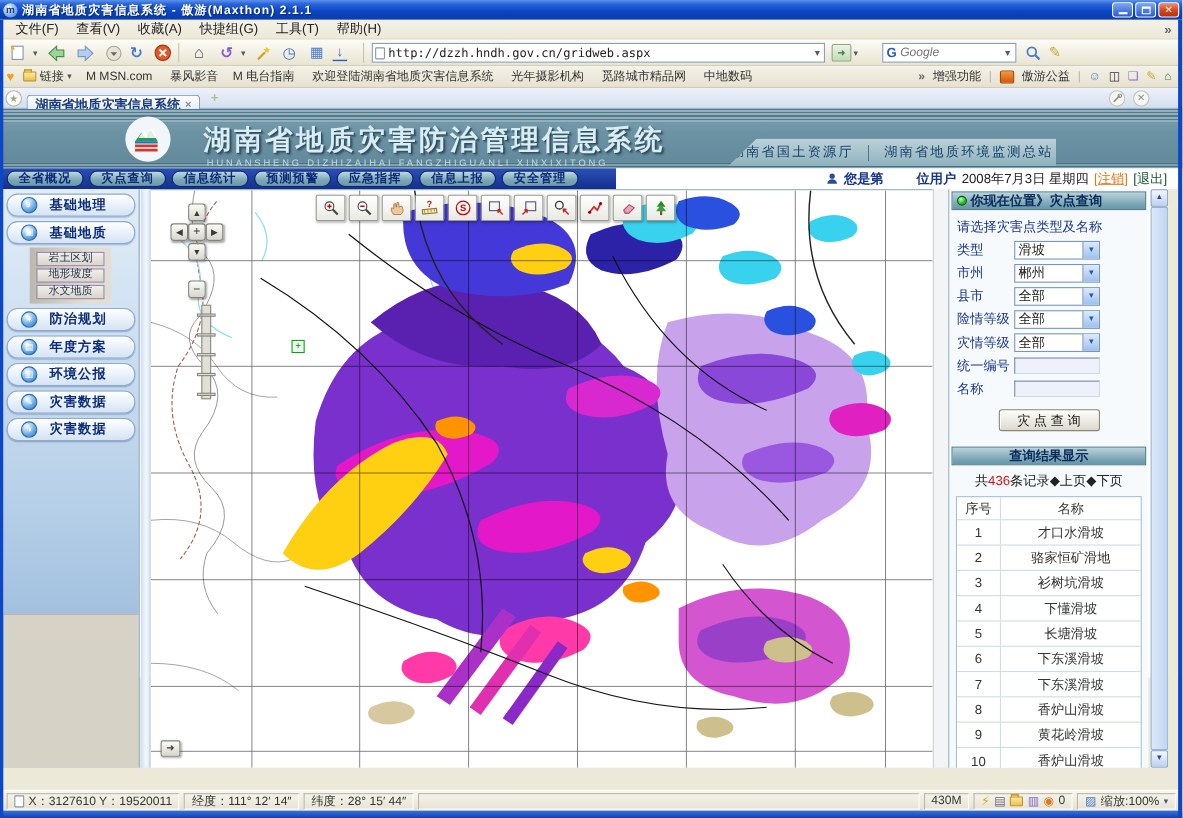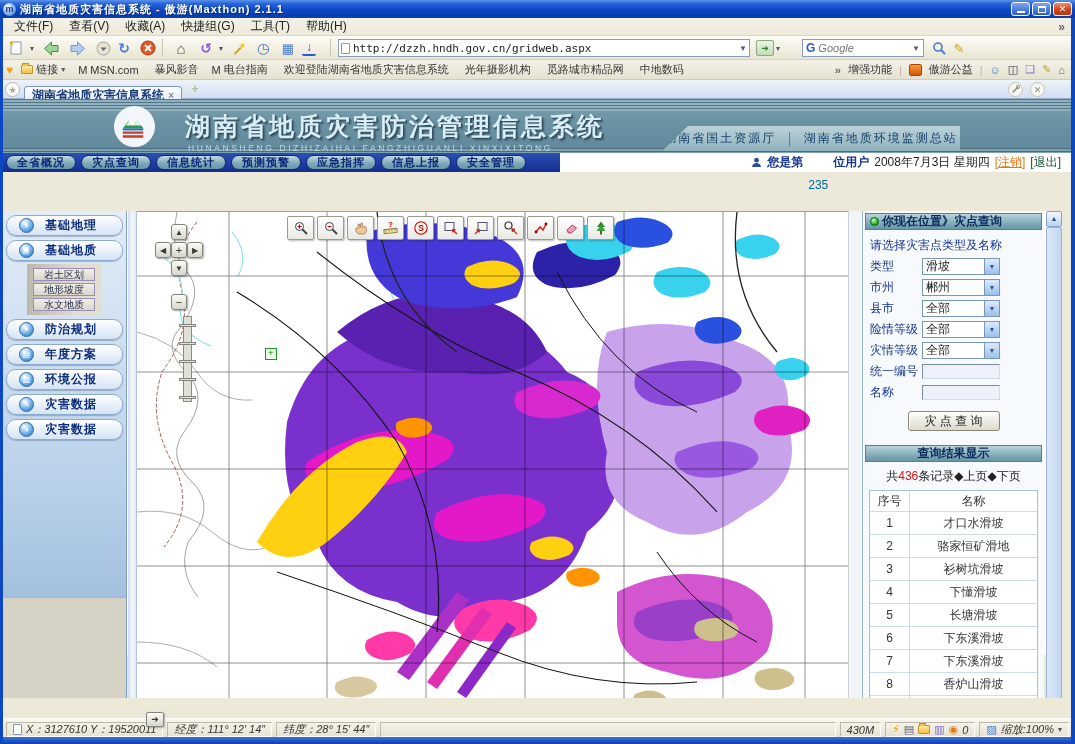--- a/index.html
+++ b/index.html
@@ -81,35 +81,35 @@
   .nav-tab { width:70px; height:15px; border-radius:8px; background:linear-gradient(#c2dae2,#7aa6b6 60%,#6c98aa); border:1px solid #0c2a72;
     color:#0a2a7a; font-weight:bold; font-size:11px; letter-spacing:1px; text-align:center; line-height:13px; }
   .userbar { position:absolute; right:14px; top:0; height:19px; display:flex; align-items:center; gap:5px; font-size:12px; }
   .userbar .uprefix,.userbar .usuffix { font-weight:bold; color:#16348e; }
   .userbar .ucount { font-weight:normal; color:#0369a1;margin-top:45px; }
   .userbar .udate { color:#222; }
   .userbar .ulogout { color:#e07818; text-decoration:underline; }
   .userbar .uexit { color:#14532d; }
 
   
-  .content { position:absolute; top:172px; left:0; width:1075px; height:444px; background:#fff;margin-top:39px; }
+  .content { position:absolute; top:172px; left:0; width:1075px; height:444px; background:#fff; }
 
   .sidebar { position:absolute; left:3px; top:0; width:124px; height:526px;
     background:linear-gradient(180deg,#e2edf8 0%,#b6cfe8 55%,#a2c0de 74%); border-right:1px solid #7e9ec4; }
   .sb-btn { margin:4px 3px 0 3px; height:21px; border:1px solid #8caccf; border-radius:10px;
     background:linear-gradient(#ffffff,#d4e3f4); box-shadow:inset 0 1px 0 #fff,0 1px 1px rgba(60,90,130,.35);
     display:flex; align-items:center; padding-left:12px; }
   .sb-ico { width:15px; height:15px; border-radius:50%; background:radial-gradient(circle at 35% 28%,#ffffff,#6fb0e8 55%,#2a6cc0);
     border:1px solid #2a6ab0; color:#fff; font-size:8px; display:flex; align-items:center; justify-content:center; }
   .sb-ico.rot { transform:rotate(0deg); }
   .sb-ico.rot span { display:inline-block; transform:rotate(90deg); font-weight:bold; }
   .sb-lbl { margin-left:11px; font-weight:bold; color:#0c2c7c; font-size:12px; letter-spacing:1px; }
   .sub-block { width:74px; margin:3px 0 1px 24px; background:linear-gradient(90deg,#bcb8ae,#e2ded4 70%); padding:2px 0; }
   .sub-item { width:62px; height:13px; margin:2px auto; background:linear-gradient(#f2efe9,#d9d5cb); border:1px solid #9a8cb4;
-    color:#22304a; font-size:10px; text-align:center; line-height:12px; }
+    color:#22304a; font-size:10px; text-align:center; line-height:12px;font-family:Liberation Mono, monospace; }
   .sb-gray { position:absolute; left:0; bottom:0; width:123px; height:140px; background:#d6d2c6; border-top:1px solid #b8b4a8; }
 
   .splitter { position:absolute; left:128px; top:0; width:9px; height:526px; background:linear-gradient(90deg,#cfdded,#f4f8fd 60%,#dce8f4); border-right:1px solid #b2c6dc; }
 
   .maparea { position:absolute; left:137px; top:0; width:711px; height:526px; background:#fff; border-top:1px solid #8aa; overflow:hidden; }
   .maparea svg.geo { position:absolute; left:0; top:0; }
 
   .map-tools { position:absolute; left:150px; top:4px; display:flex; gap:3px; z-index:5; }
   .tool-btn { width:27px; height:24px; background:linear-gradient(#ffffff,#e9e9e3); border:1px solid #9a9a90; border-radius:2px;
     display:flex; align-items:center; justify-content:center; box-shadow:1px 1px 2px rgba(0,0,0,.25); }
@@ -148,21 +148,21 @@
   .c-name { flex:1; text-align:center; color:#333; font-size:12px; }
 
   .vscroll { position:absolute; left:1046px; top:0; width:16px; height:526px; background:#eef2fa; }
   .vs-arrow { position:absolute; left:0; width:16px; height:16px; background:linear-gradient(#f4f8fe,#bcd0ee); border:1px solid #8aa2cc; border-radius:2px;
     color:#2a4a8a; font-size:7px; text-align:center; line-height:14px; }
   .vs-thumb { position:absolute; left:0; top:16px; width:16px; height:494px; background:linear-gradient(90deg,#dce8fa,#c2d6f2); border:1px solid #9ab2d8; border-radius:2px; }
   .right-gray { position:absolute; left:1062px; top:0; width:9px; height:526px; background:#ece9d8; }
 
   .gapstrip { position:absolute; top:698px; left:0; right:0; height:20px; background:#ece9d8; }
 
-  .statusbar { position:absolute; top:718px; left:0; right:0; height:19px; background:linear-gradient(#f8f6ee,#e6e2d2); border-top:1px solid #fff; display:flex; align-items:flex-end; padding:0 6px; gap:4px; font-size:11px; color:#333;font-style:italic; }
+  .statusbar { position:absolute; top:718px; left:0; right:0; height:19px; background:linear-gradient(#f8f6ee,#e6e2d2); border-top:1px solid #fff; display:flex; align-items:center; padding:0 6px; gap:4px; font-size:11px; color:#333; }
   .sb-cell { display:flex; align-items:center; gap:4px; padding:0 6px; height:15px; border:1px solid; border-color:#bcb8a8 #fdfdf8 #fdfdf8 #bcb8a8; }
   .sb-spacer { flex:1; height:15px; border:1px solid; border-color:#bcb8a8 #fdfdf8 #fdfdf8 #bcb8a8; }
   .pg-ico { width:9px; height:11px; background:#fff; border:1px solid #8a96ac; border-radius:1px; display:inline-block; }
   .s-ico { font-size:11px; }
 
   .bottombar { position:absolute; top:737px; left:0; right:0; height:7px; background:linear-gradient(#3a72dc,#0c3eb0); }
 
   .winborder-l { position:absolute; left:0; top:18px; width:3px; height:726px; background:#0d47c4; z-index:50; }
   .winborder-r { position:absolute; left:1071px; top:18px; width:4px; height:726px; background:#0d47c4; z-index:50; }
 </style>

